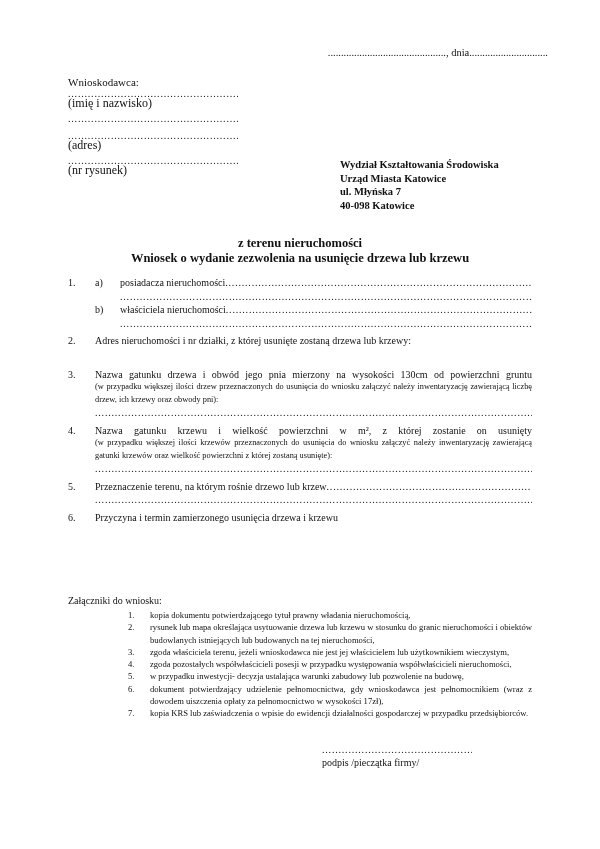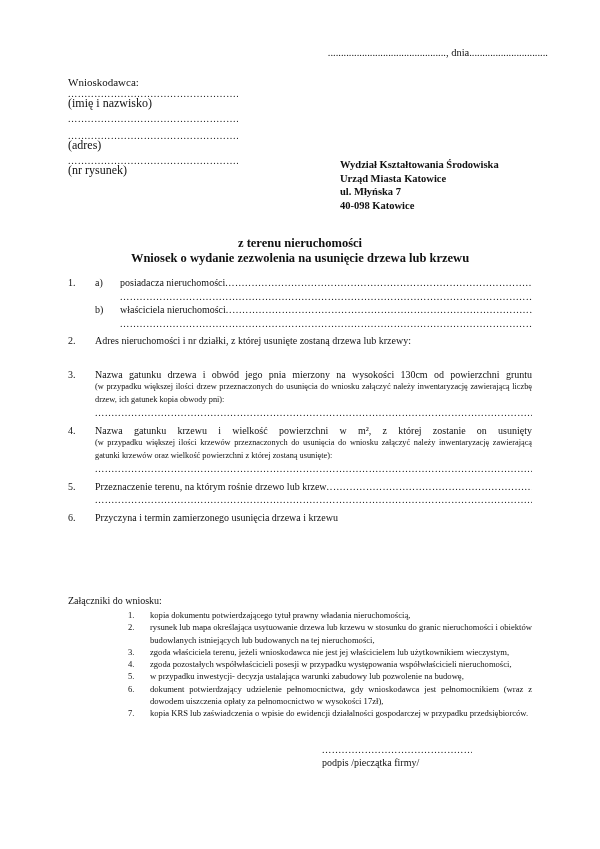--- a/index.html
+++ b/index.html
@@ -111,21 +111,21 @@
 
     <div class="li">
       <span class="num">2.</span>
       <div class="li-body">Adres nieruchomości i nr działki, z której usunięte zostaną drzewa lub krzewy:</div>
     </div>
 
     <div class="li gap-before">
       <span class="num">3.</span>
       <div class="li-body">
         <div class="just-main">Nazwa gatunku drzewa i obwód jego pnia mierzony na wysokości 130cm od powierzchni gruntu</div>
-        <div class="note-block">(w przypadku większej ilości drzew przeznaczonych do usunięcia do wniosku załączyć należy inwentaryzację zawierającą liczbę drzew, ich gatunek kopia obwody pni):</div>
+        <div class="note-block">(w przypadku większej ilości drzew przeznaczonych do usunięcia do wniosku załączyć należy inwentaryzację zawierającą liczbę drzew, ich krzewy oraz obwody pni):</div>
         <div class="fill dots">................................................................................................................................................................</div>
       </div>
     </div>
 
     <div class="li">
       <span class="num">4.</span>
       <div class="li-body">
         <div class="just-main">Nazwa gatunku krzewu i wielkość powierzchni w m², z której zostanie on usunięty</div>
         <div class="note-block">(w przypadku większej ilości krzewów przeznaczonych do usunięcia do wniosku załączyć należy inwentaryzację zawierającą gatunki krzewów oraz wielkość powierzchni z której zostaną usunięte):</div>
         <div class="fill dots">................................................................................................................................................................</div>

